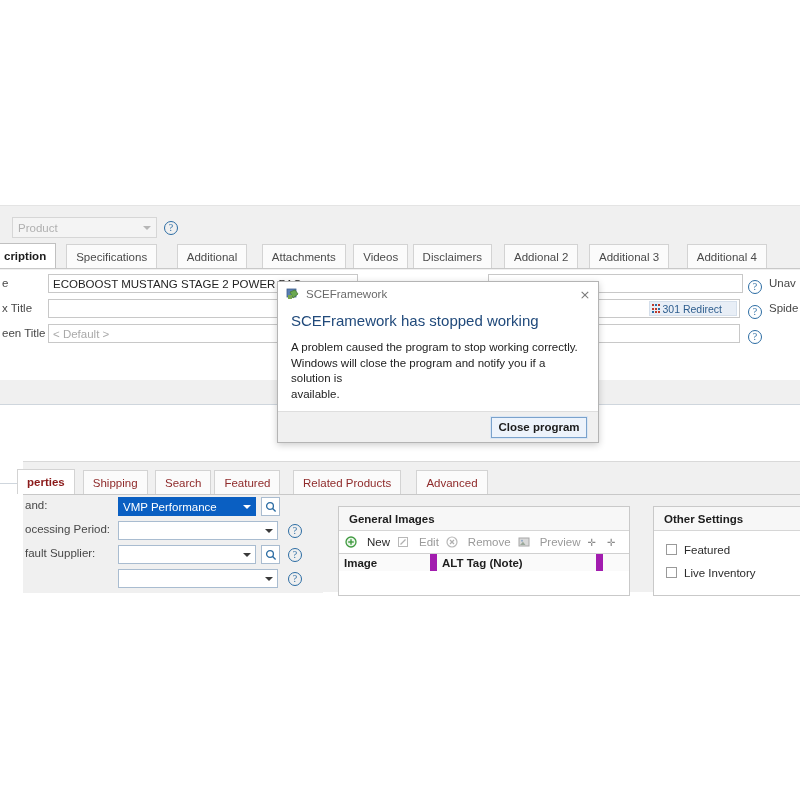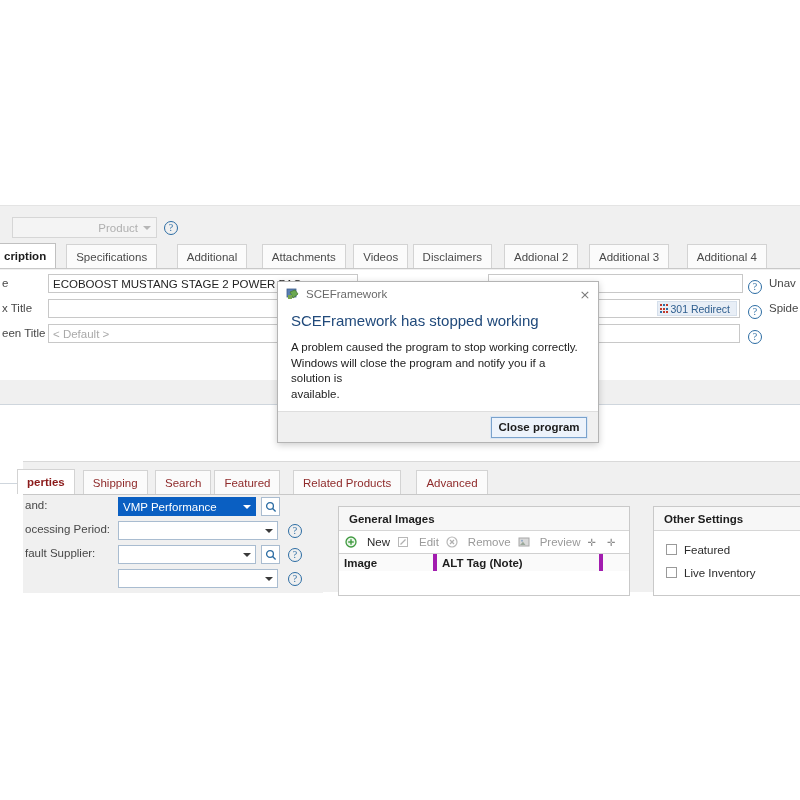--- a/index.html
+++ b/index.html
@@ -56,21 +56,20 @@
     border-left: 4px solid transparent;
     border-right: 4px solid transparent;
     border-top: 4px solid #6e6e6e;
   }
   .combo.disabled .caret { border-top-color: #b6b6b6; }
 
   #product-combo {
     position: absolute;
     left: 12px; top: 3px;
     width: 145px;
-    justify-content: flex-end;
   }
 
   .help-icon {
     position: absolute;
     width: 14px; height: 14px;
     border: 1.4px solid #2b6ca3;
     border-radius: 50%;
     color: #2b6ca3;
     font-size: 10px;
     line-height: 11px;
@@ -150,21 +149,21 @@
 
   
   .redirect-badge {
     position: absolute;
     right: 2px; top: 1px;
     height: 15px;
     background: #e8eef6;
     border: 1px solid #d5dfeb;
     display: flex;
     align-items: center;
-    padding: 0 6px 0 2px;
+    padding: 0 14px 0 2px;
     font-size: 10.5px;
     color: #2d5d8e;
     gap: 2px;
   }
   .dotgrid {
     display: grid;
     grid-template-columns: repeat(3, 2px);
     grid-template-rows: repeat(3, 2px);
     gap: 1.2px;
   }
@@ -296,21 +295,21 @@
     height: 18px;
     display: flex;
     border-top: 1px solid #d0d0d0;
     background: #fafafa;
     font-size: 11.5px;
     color: #1e1e1e;
   }
   .gh-cell {
     display: flex; align-items: center;
     padding: 0 5px;
-    border-right: 4px solid #a21caf;
+    border-right: 7px solid #a21caf;
     font-weight: bold;
   }
 
   .chk {
     width: 11px; height: 11px;
     border: 1px solid #9a9a9a;
     background: #ffffff;
     display: inline-block;
     flex: 0 0 auto;
   }

